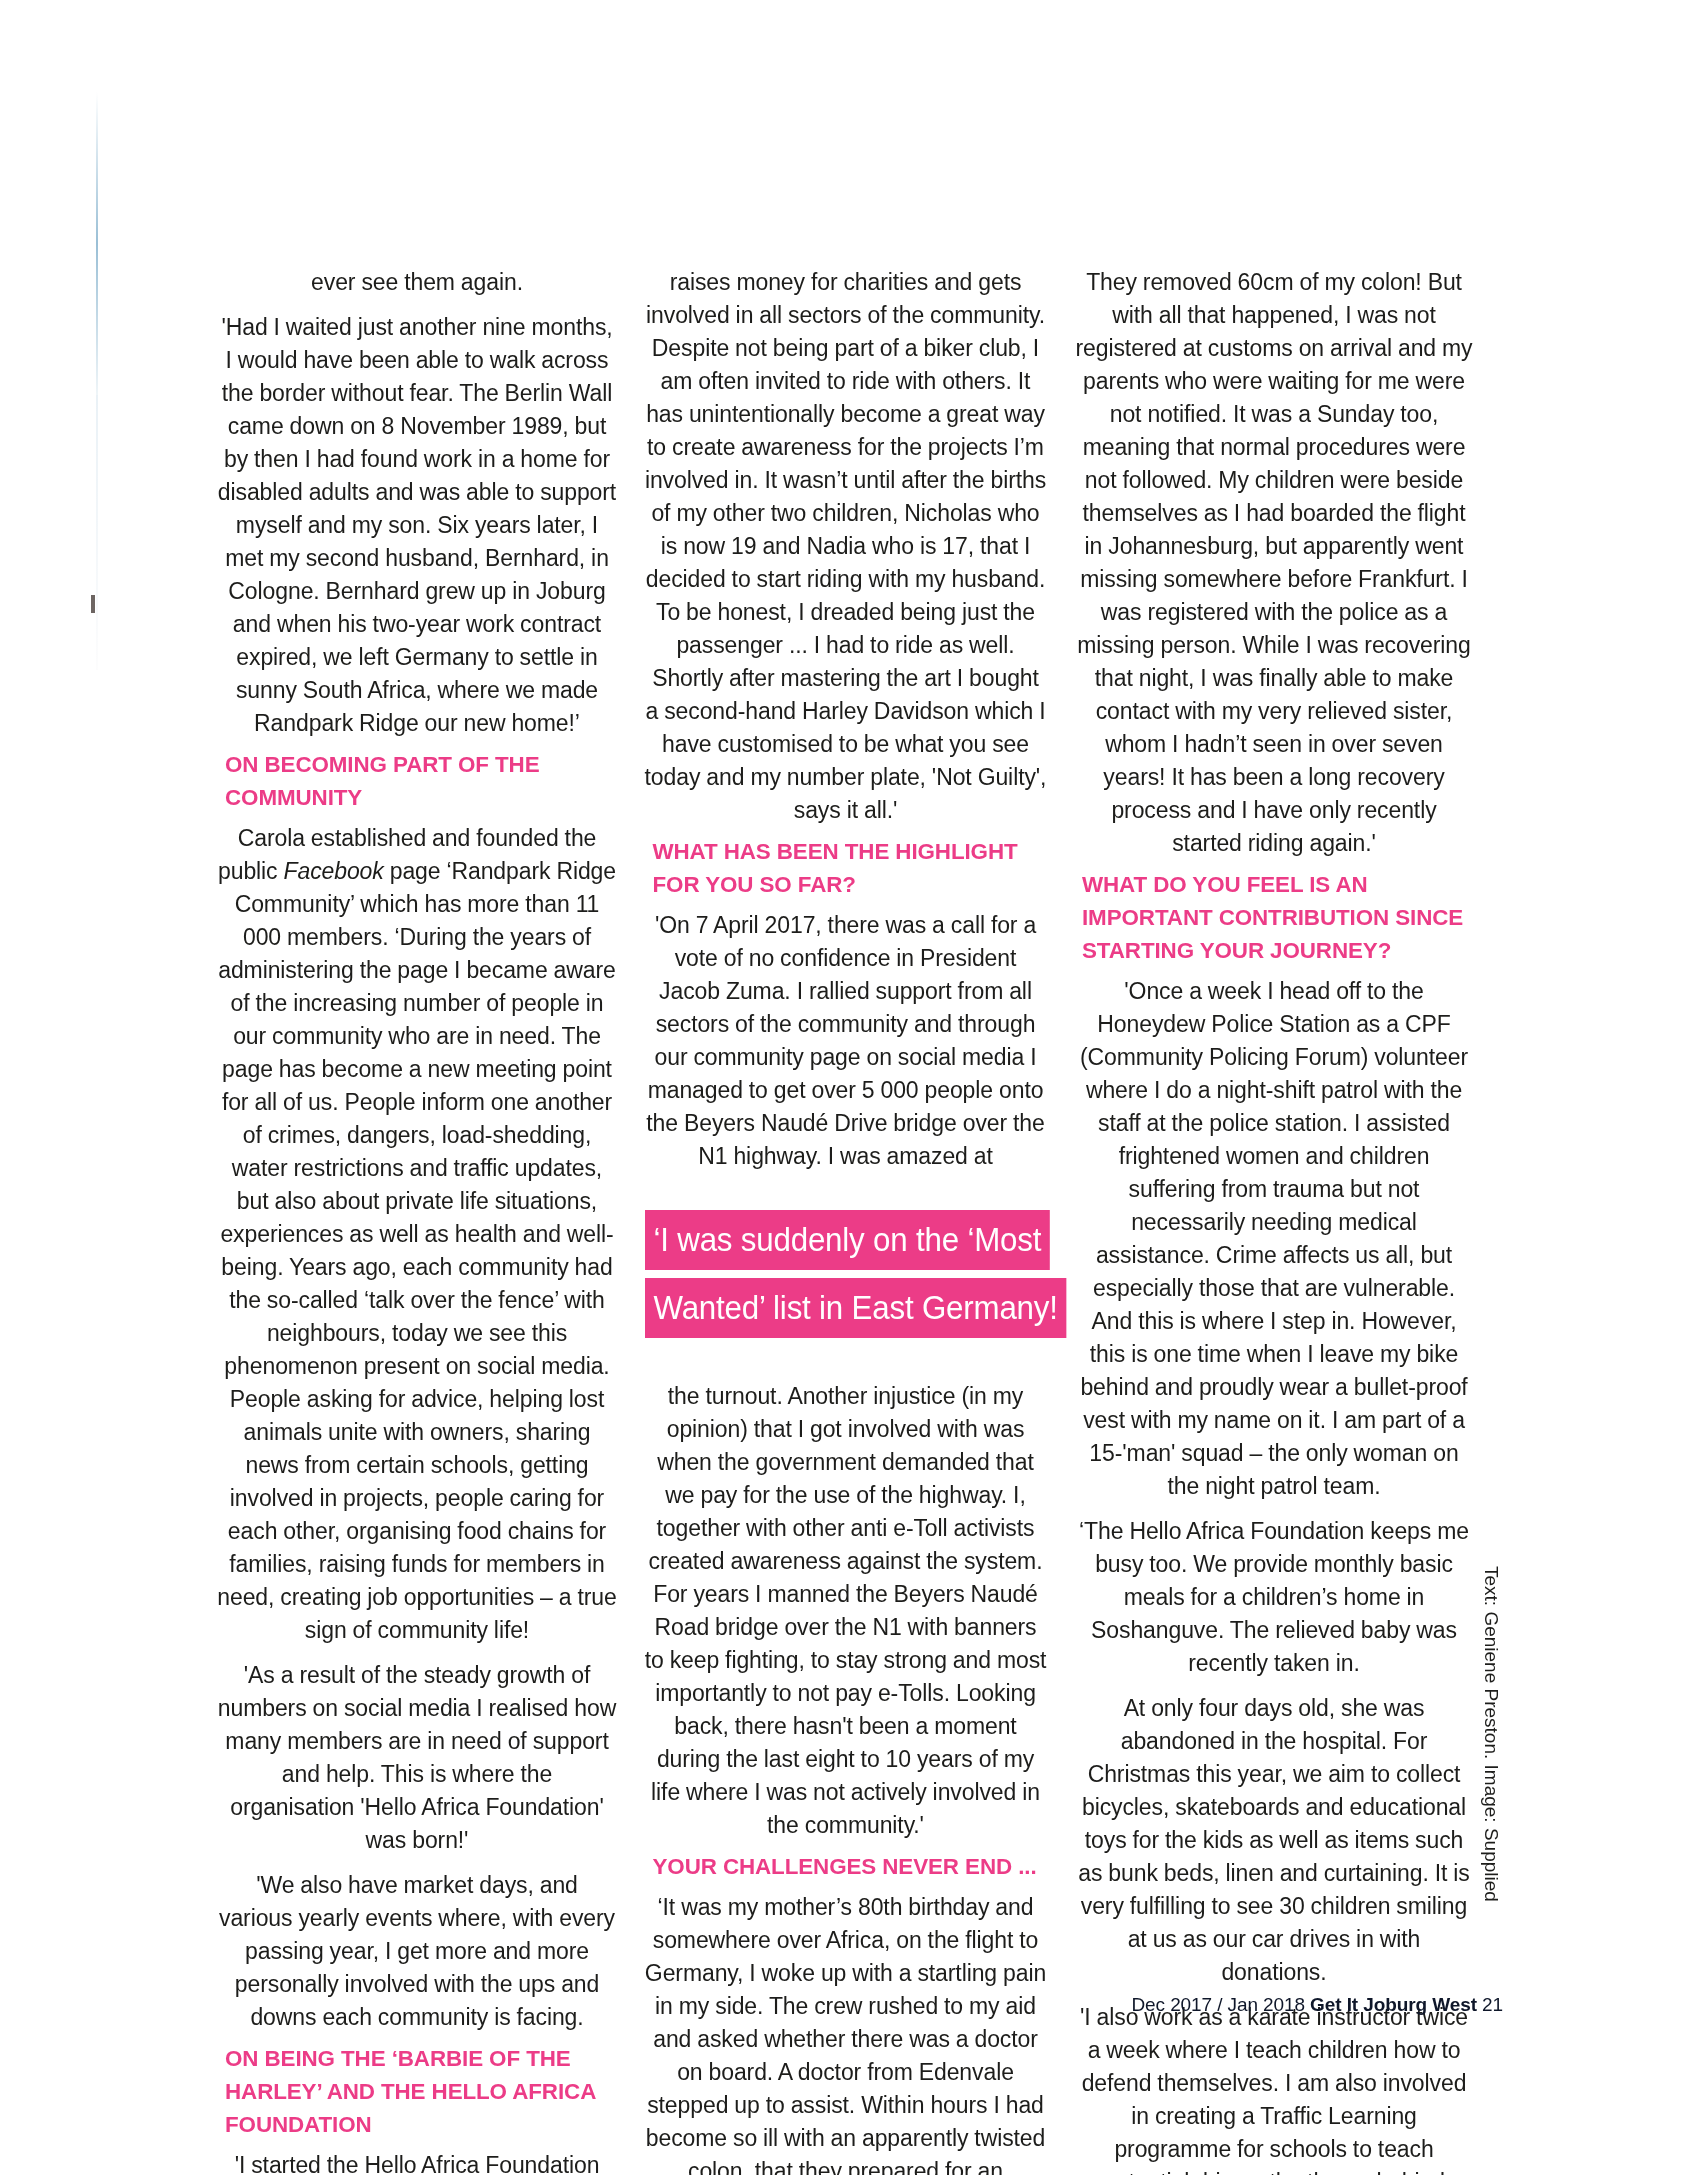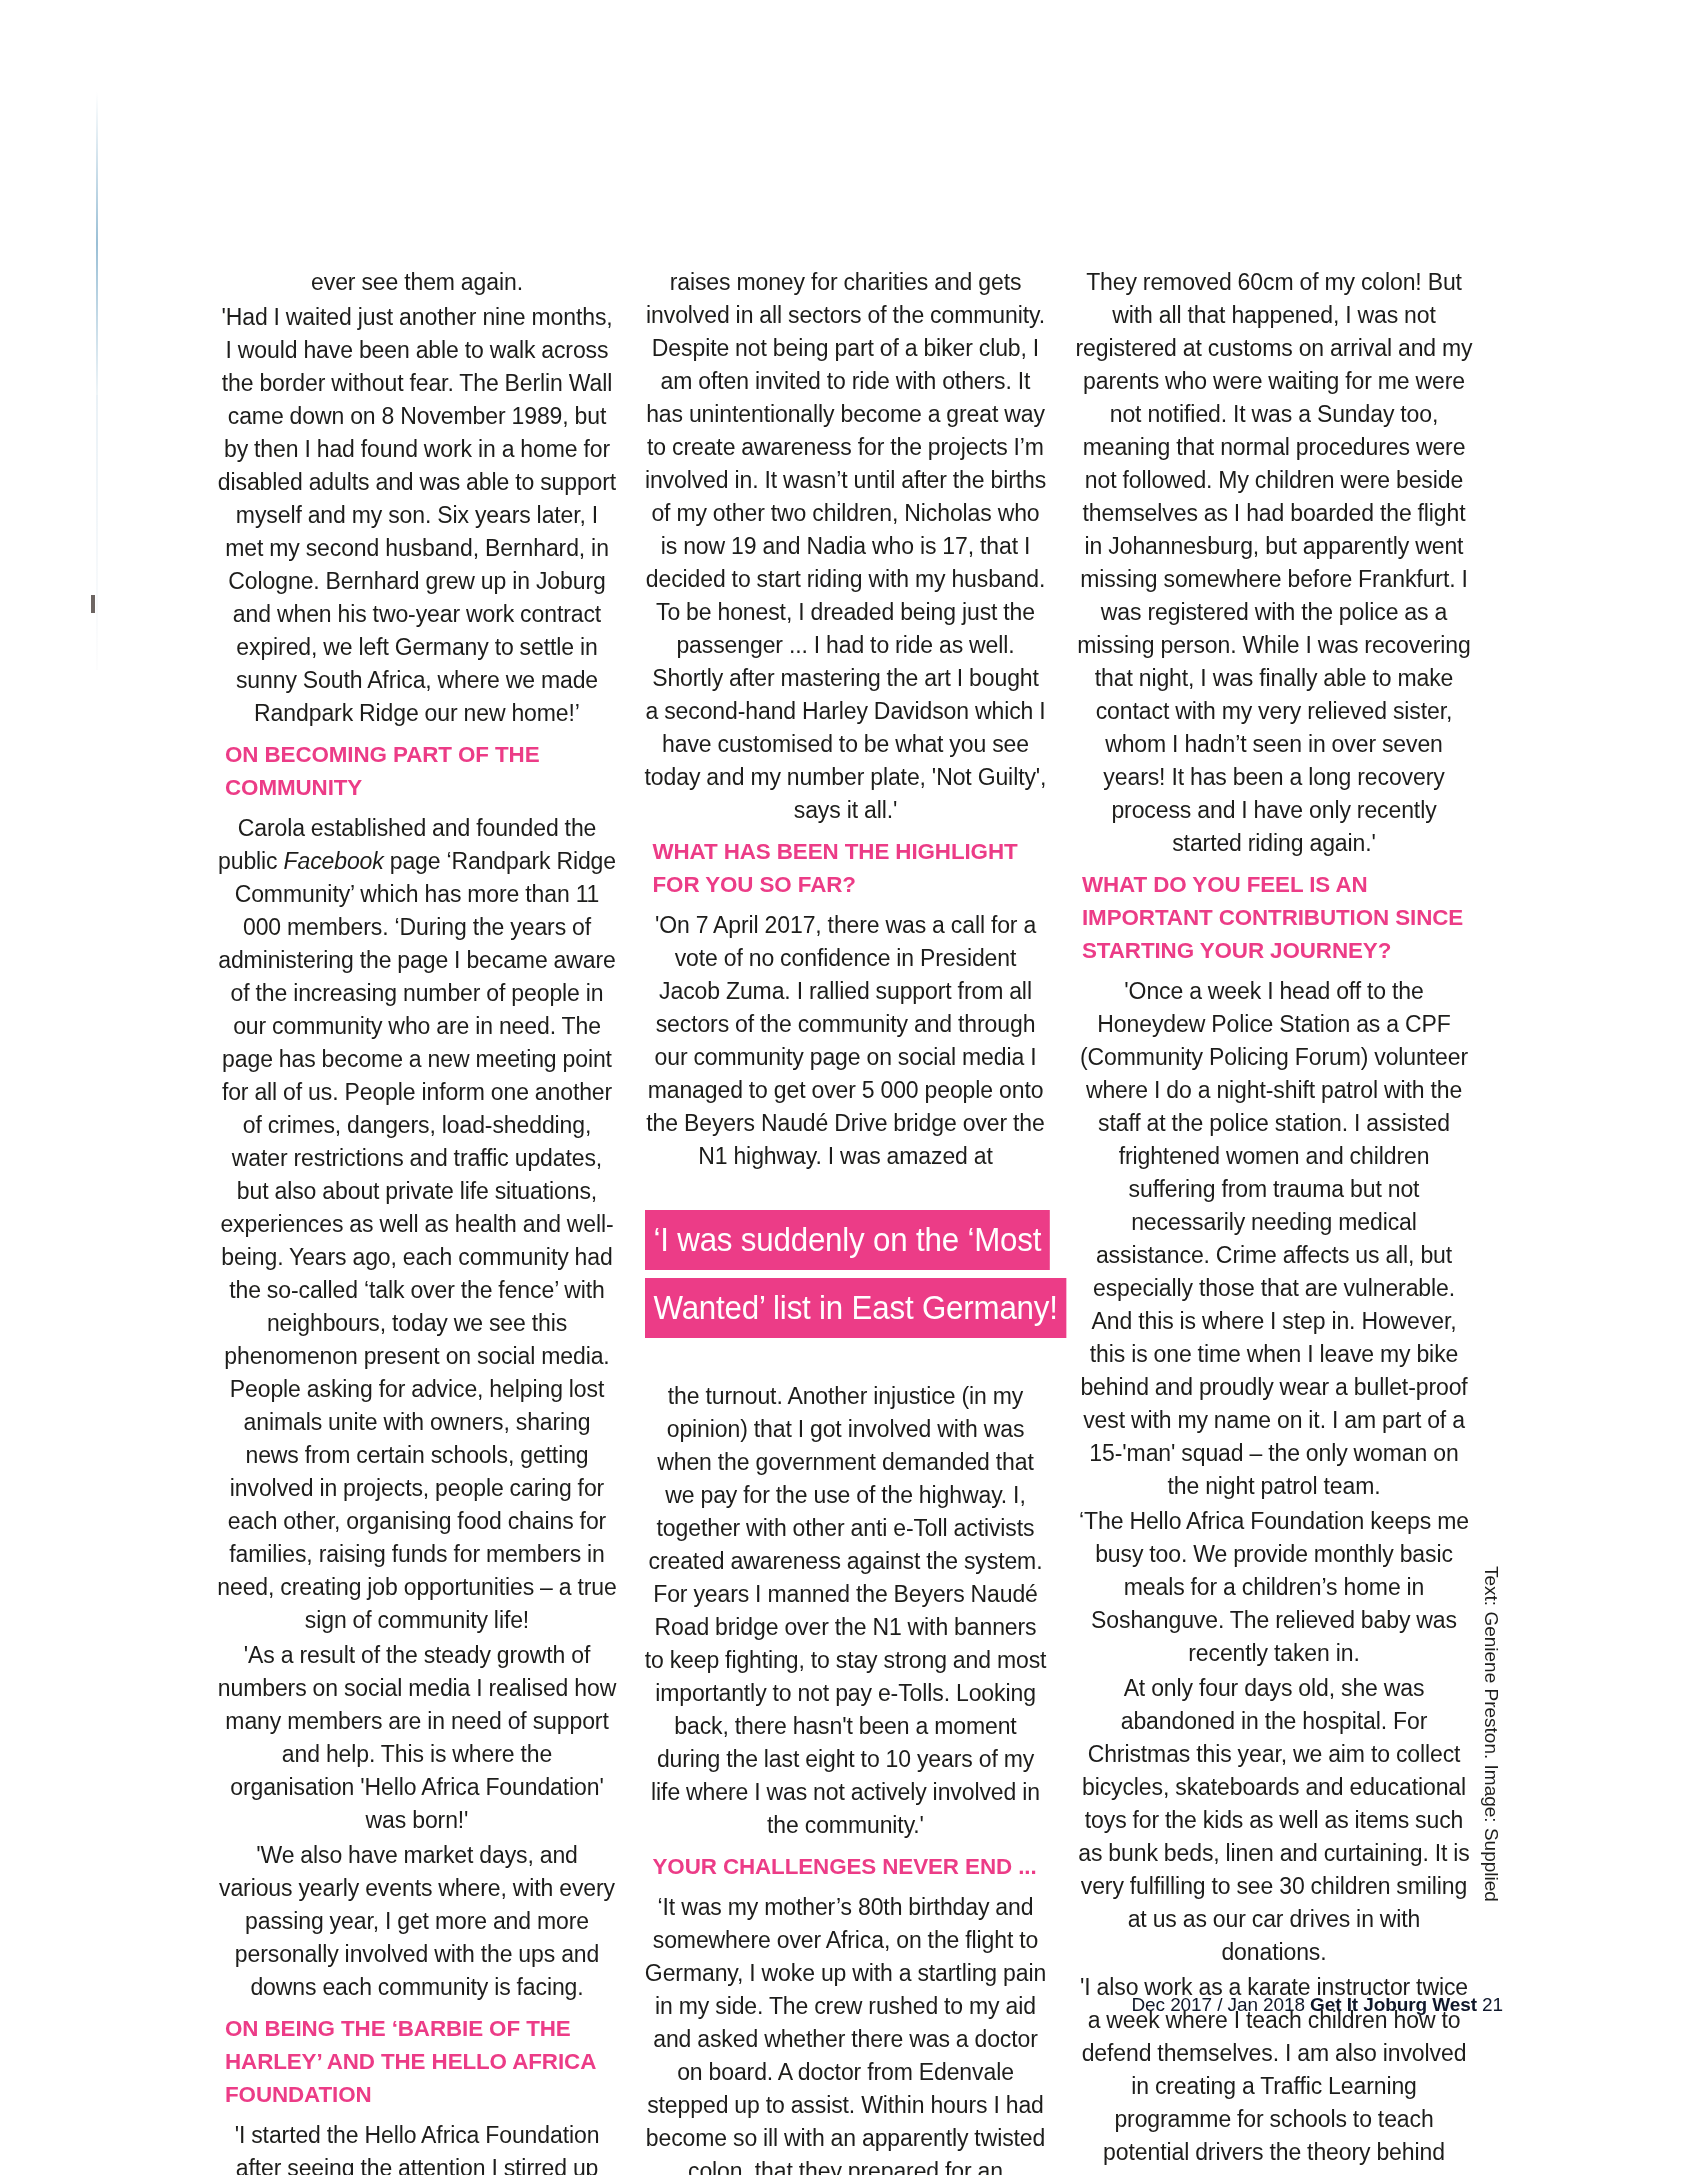--- a/index.html
+++ b/index.html
@@ -69,21 +69,21 @@
 
   p.body {
     margin: 0;
     font-size: 23px;
     line-height: 33px;
     letter-spacing: -0.1px;
     color: #1d1d1b;
     text-align: center;
     word-spacing: -0.3px;
   }
-  p.body + p.body { margin-top: 2px; }
+  p.body + p.body { margin-top: 12px; }
 
   h3.subhead {
     margin: 8px;
     font-size: 22.4px;
     line-height: 33px;
     font-weight: bold;
     letter-spacing: -0.1px;
     color: #ec3c87;
     text-transform: uppercase;
   }

